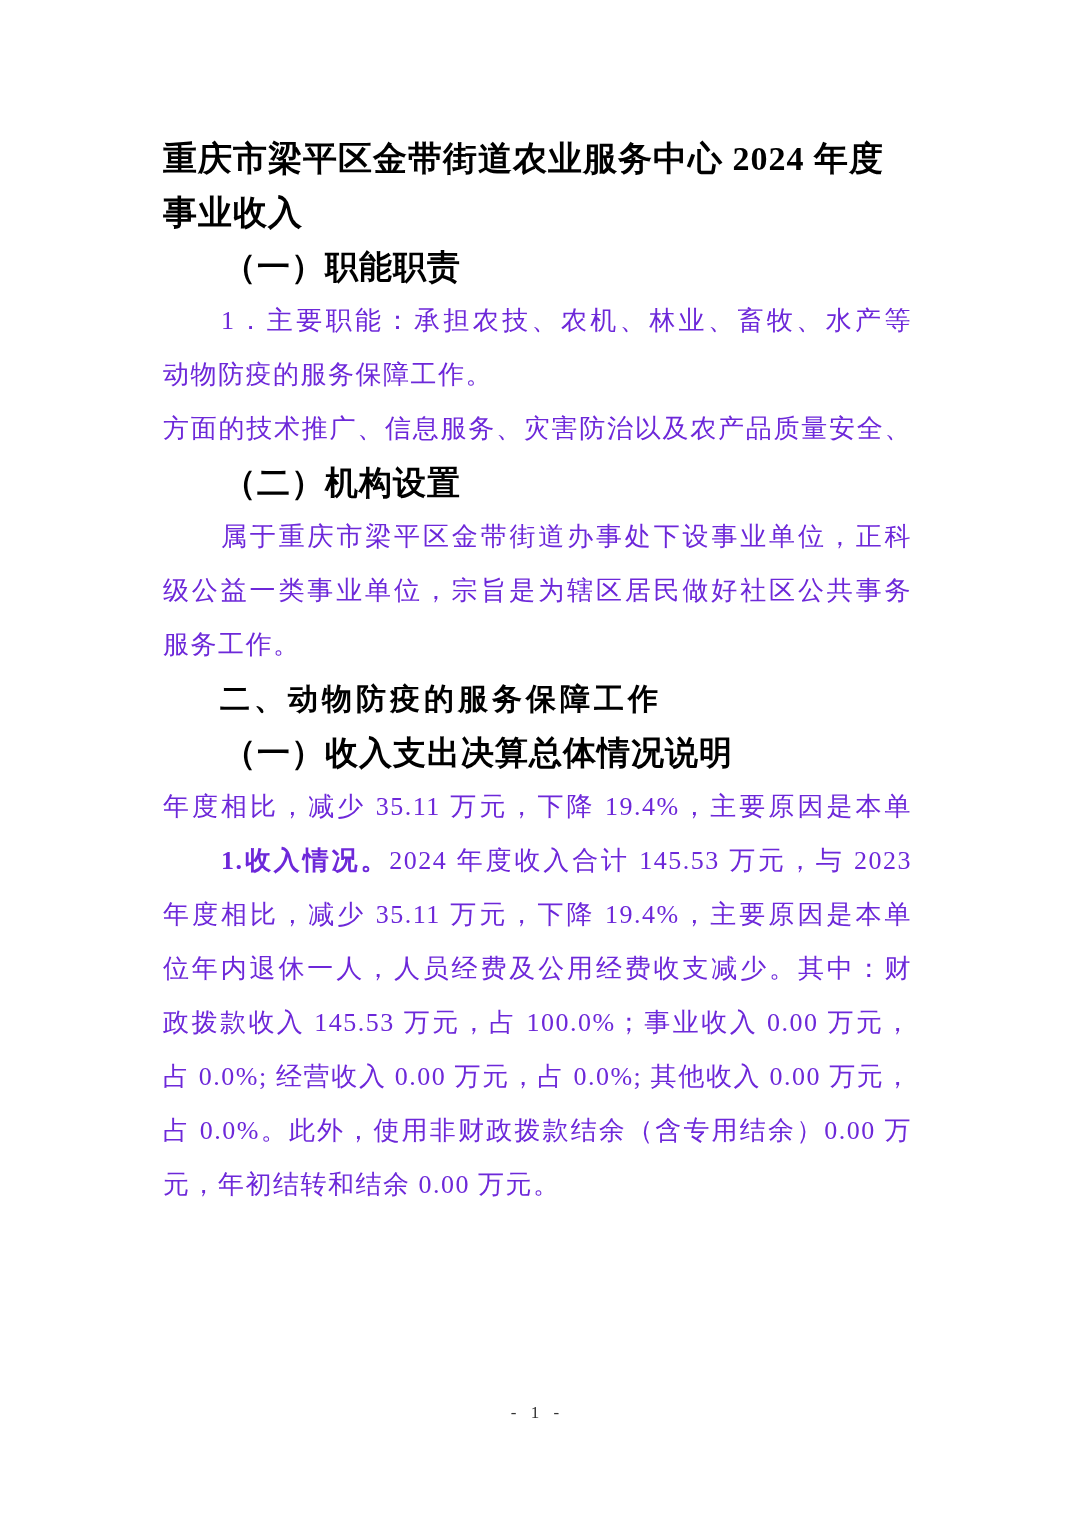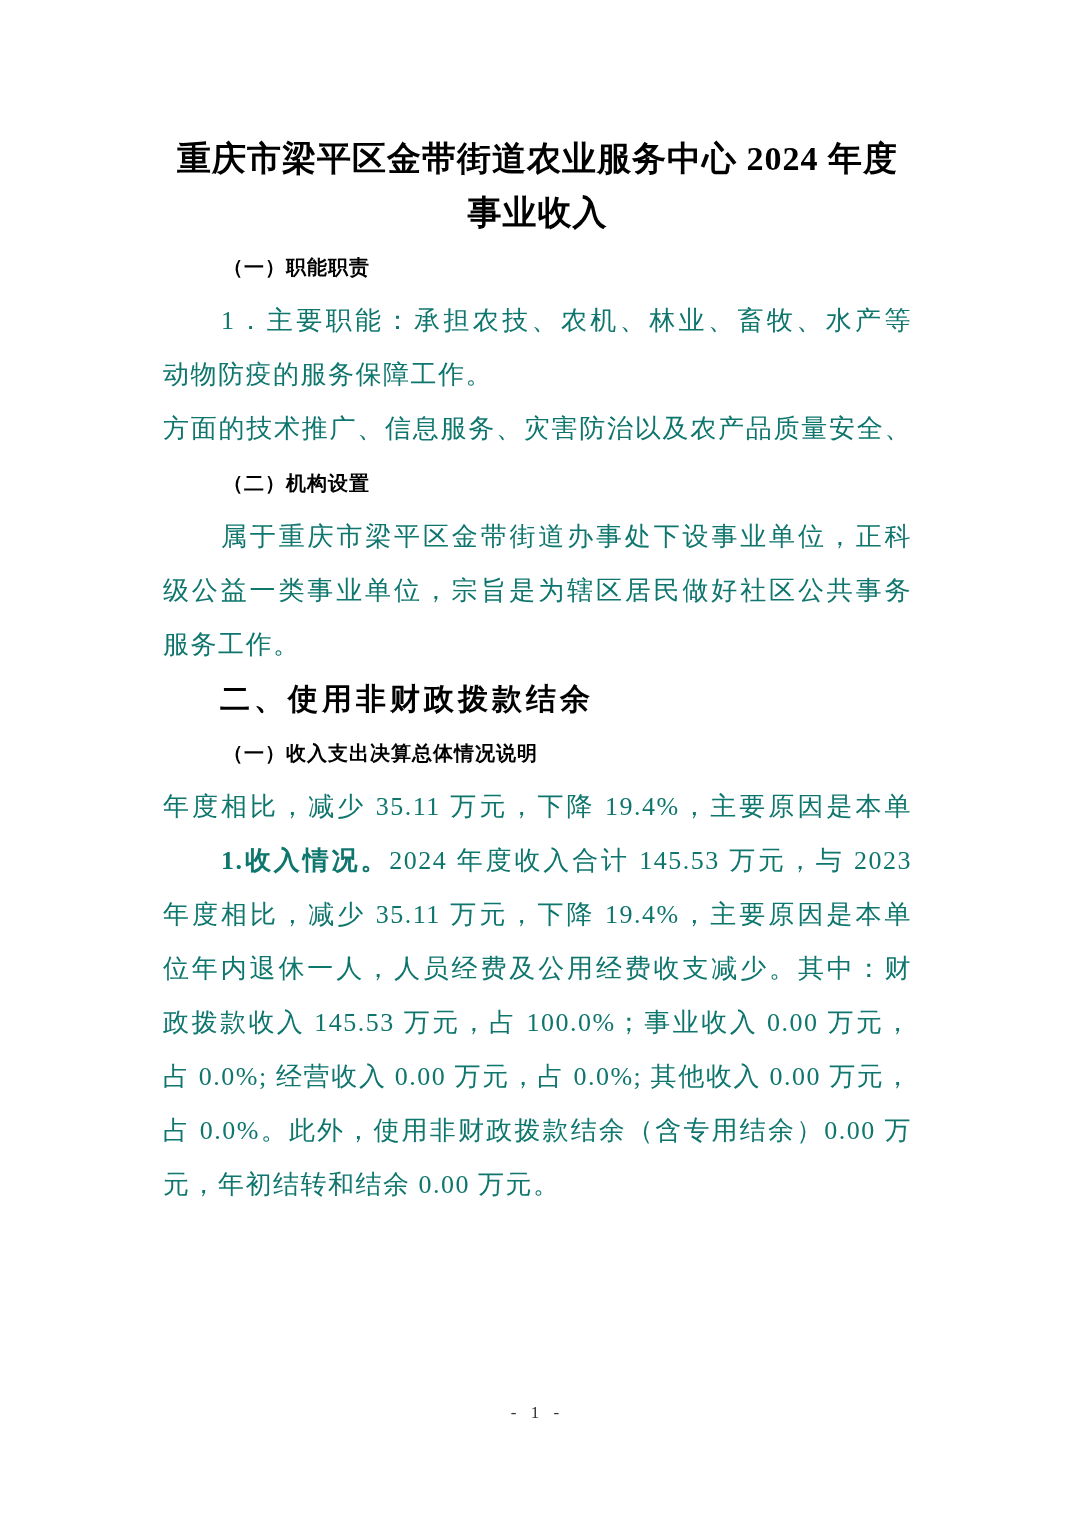--- a/index.html
+++ b/index.html
@@ -18,50 +18,49 @@
   }
   .content {
     padding: 132px 163px 0 163px;
   }
   .line {
     font-size: 26px;
     line-height: 54px;
     height: 54px;
     letter-spacing: 1.5px;
     white-space: normal;
-    color: #0f766e;
+    color: #6d28d9;
   }
   .just {
     text-align: justify;
     text-align-last: justify;
   }
   .indent {
     padding-left: 58px;
   }
   .title-line {
     font-size: 34px;
     line-height: 54px;
     height: 54px;
     font-weight: 700;
-    text-align: center;
     color: #000000;
     letter-spacing: 1px;
   }
   .h1-heading {
     font-family: "Liberation Sans", "DejaVu Sans", sans-serif;
     font-size: 30px;
     font-weight: 700;
     line-height: 54px;
     height: 54px;
     padding-left: 57px;
     letter-spacing: 4px;
     color: #000000;
   }
   .h2-heading {
-    font-size: 20px;
+    font-size: 33px;
     font-weight: 700;
     line-height: 54px;
     height: 54px;
     padding-left: 60px;
     letter-spacing: 1px;
     color: #000000;
   }
   .lead-bold {
     font-weight: 700;
     margin-top: 22px;
@@ -98,21 +97,21 @@
     </div>
 
     <div class="h2-heading">（二）机构设置</div>
 
     <div class="para">
       <div class="line just indent">属于重庆市梁平区金带街道办事处下设事业单位，正科</div>
       <div class="line just">级公益一类事业单位，宗旨是为辖区居民做好社区公共事务</div>
       <div class="line">服务工作。</div>
     </div>
 
-    <div class="h1-heading">二、使用非财政拨款结余</div>
+    <div class="h1-heading">二、动物防疫的服务保障工作</div>
 
     <div class="h2-heading">（一）收入支出决算总体情况说明</div>
 
     <div class="para">
       <div class="line just">年度相比，减少 35.11 万元，下降 19.4%，主要原因是本单</div>
     </div>
 
     <div class="para">
       <div class="line just indent">
         <span class="lead-bold">1.收入情况。</span><span>2024 年度收入合计 145.53 万元，与 2023</span>

